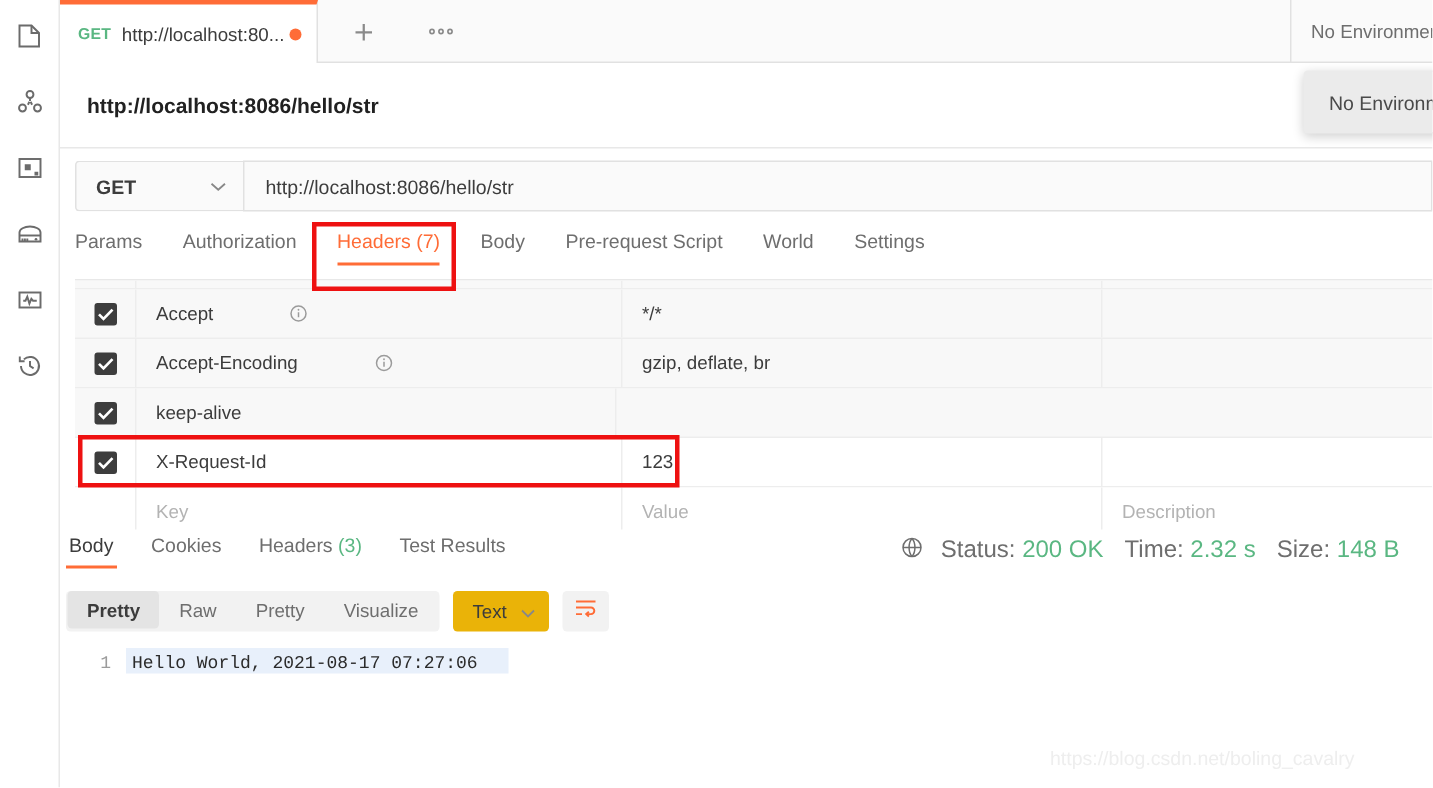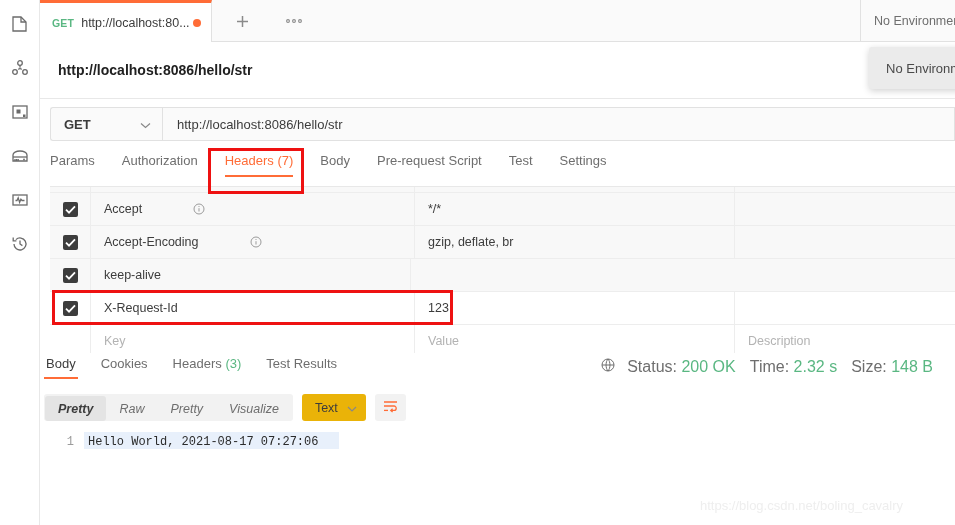--- a/index.html
+++ b/index.html
@@ -251,23 +251,23 @@
   }
   .resp-meta .globe { margin-right: 12px; color: #6e6e6e; display: flex; }
   .resp-meta .mi { margin-right: 14px; }
   .resp-meta .gv { color: #5ab782; }
 
   .body-toolbar {
     position: absolute; left: 44px; top: 394px;
     display: flex; align-items: center;
   }
   .seg {
-    display: flex; align-items: flex-end;
+    display: flex; align-items: flex-start;
     background: #f2f2f2; border-radius: 3px;
-    height: 27px; padding: 0 1px; font-style: italic;
+    height: 27px; padding: 0 1px;
   }
   .seg .s {
     font-size: 12.5px; color: #6e6e6e;
     padding: 0 13px; height: 25px;
     display: flex; align-items: center;
     border-radius: 3px; cursor: pointer;
   }
   .seg .s.active {
     background: #e4e4e4; color: #3c3c3c; font-weight: 600;
   }
@@ -419,21 +419,21 @@
       <span>http://localhost:8086/hello/str</span>
     </div>
   </div>
 
   <div class="reqtabs">
     <div class="rtab"><span>Params</span></div>
     <div class="rtab"><span>Authorization</span></div>
     <div class="rtab active"><span>Headers (7)</span></div>
     <div class="rtab"><span>Body</span></div>
     <div class="rtab"><span>Pre-request Script</span></div>
-    <div class="rtab"><span>Test</span></div>
+    <div class="rtab"><span>World</span></div>
     <div class="rtab"><span>Settings</span></div>
   </div>
 
   <div class="htable">
 
     <div class="hrow partial">
       <div class="c-chk"></div>
       <div class="c-key"></div>
       <div class="c-val"></div>
       <div class="c-desc"></div>

